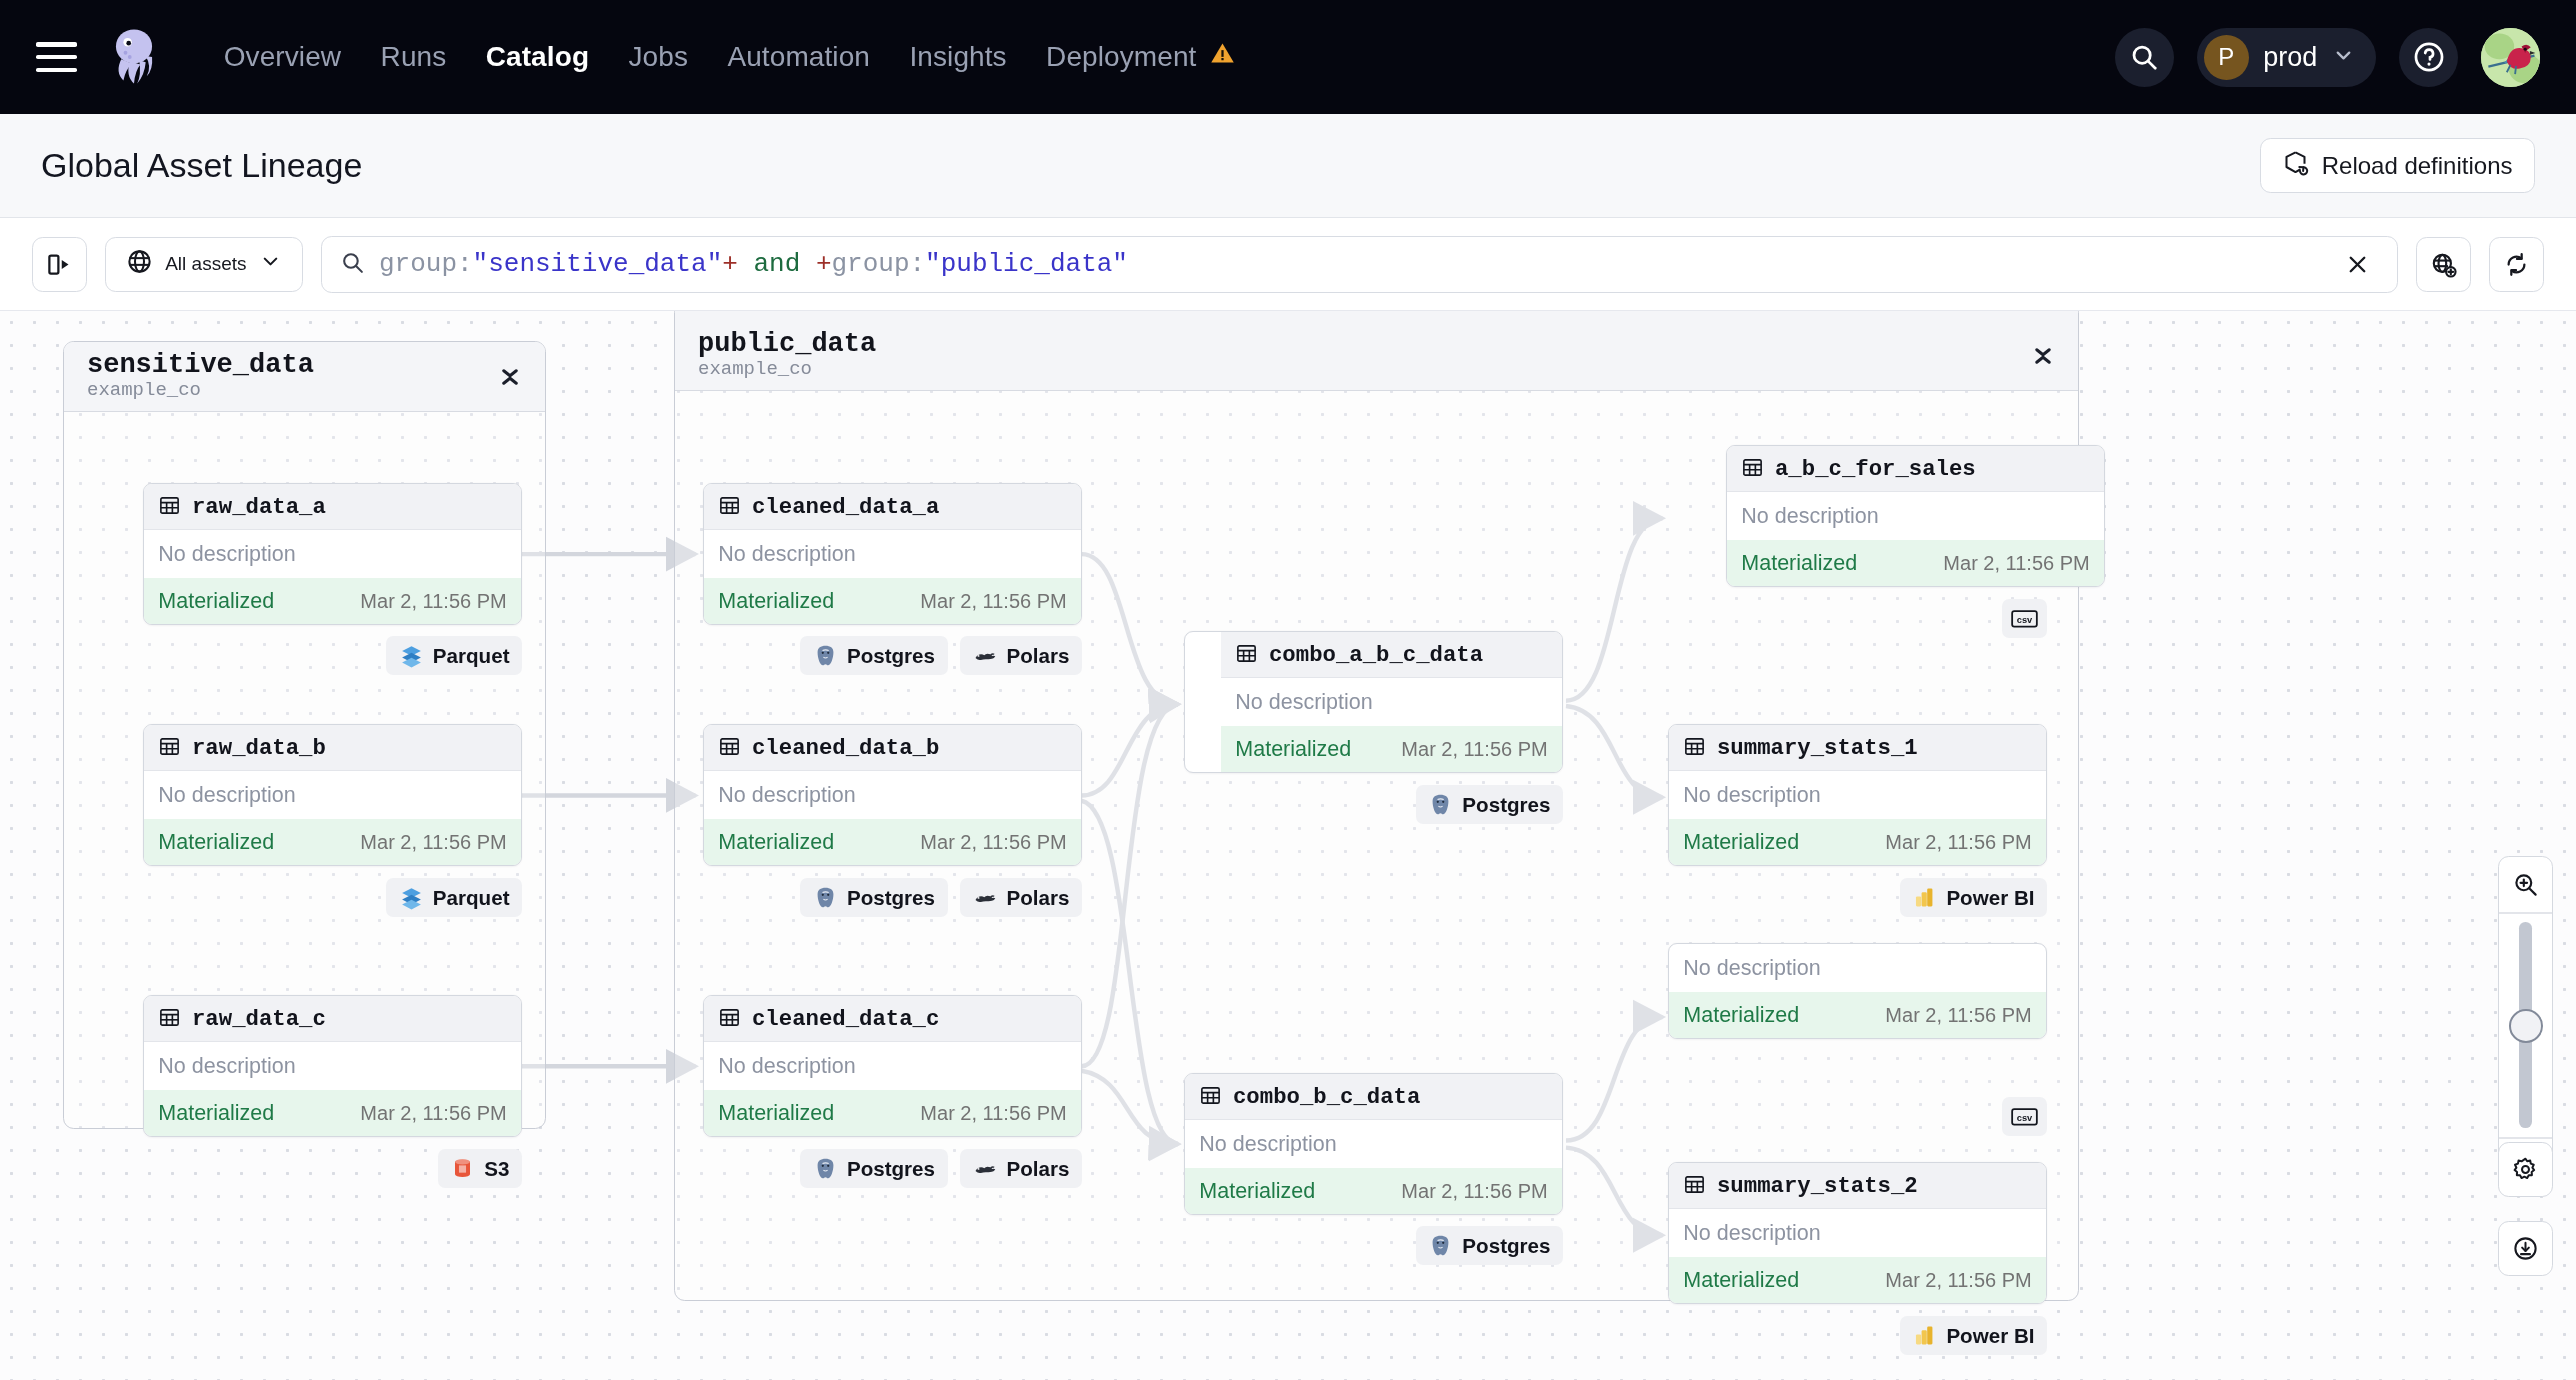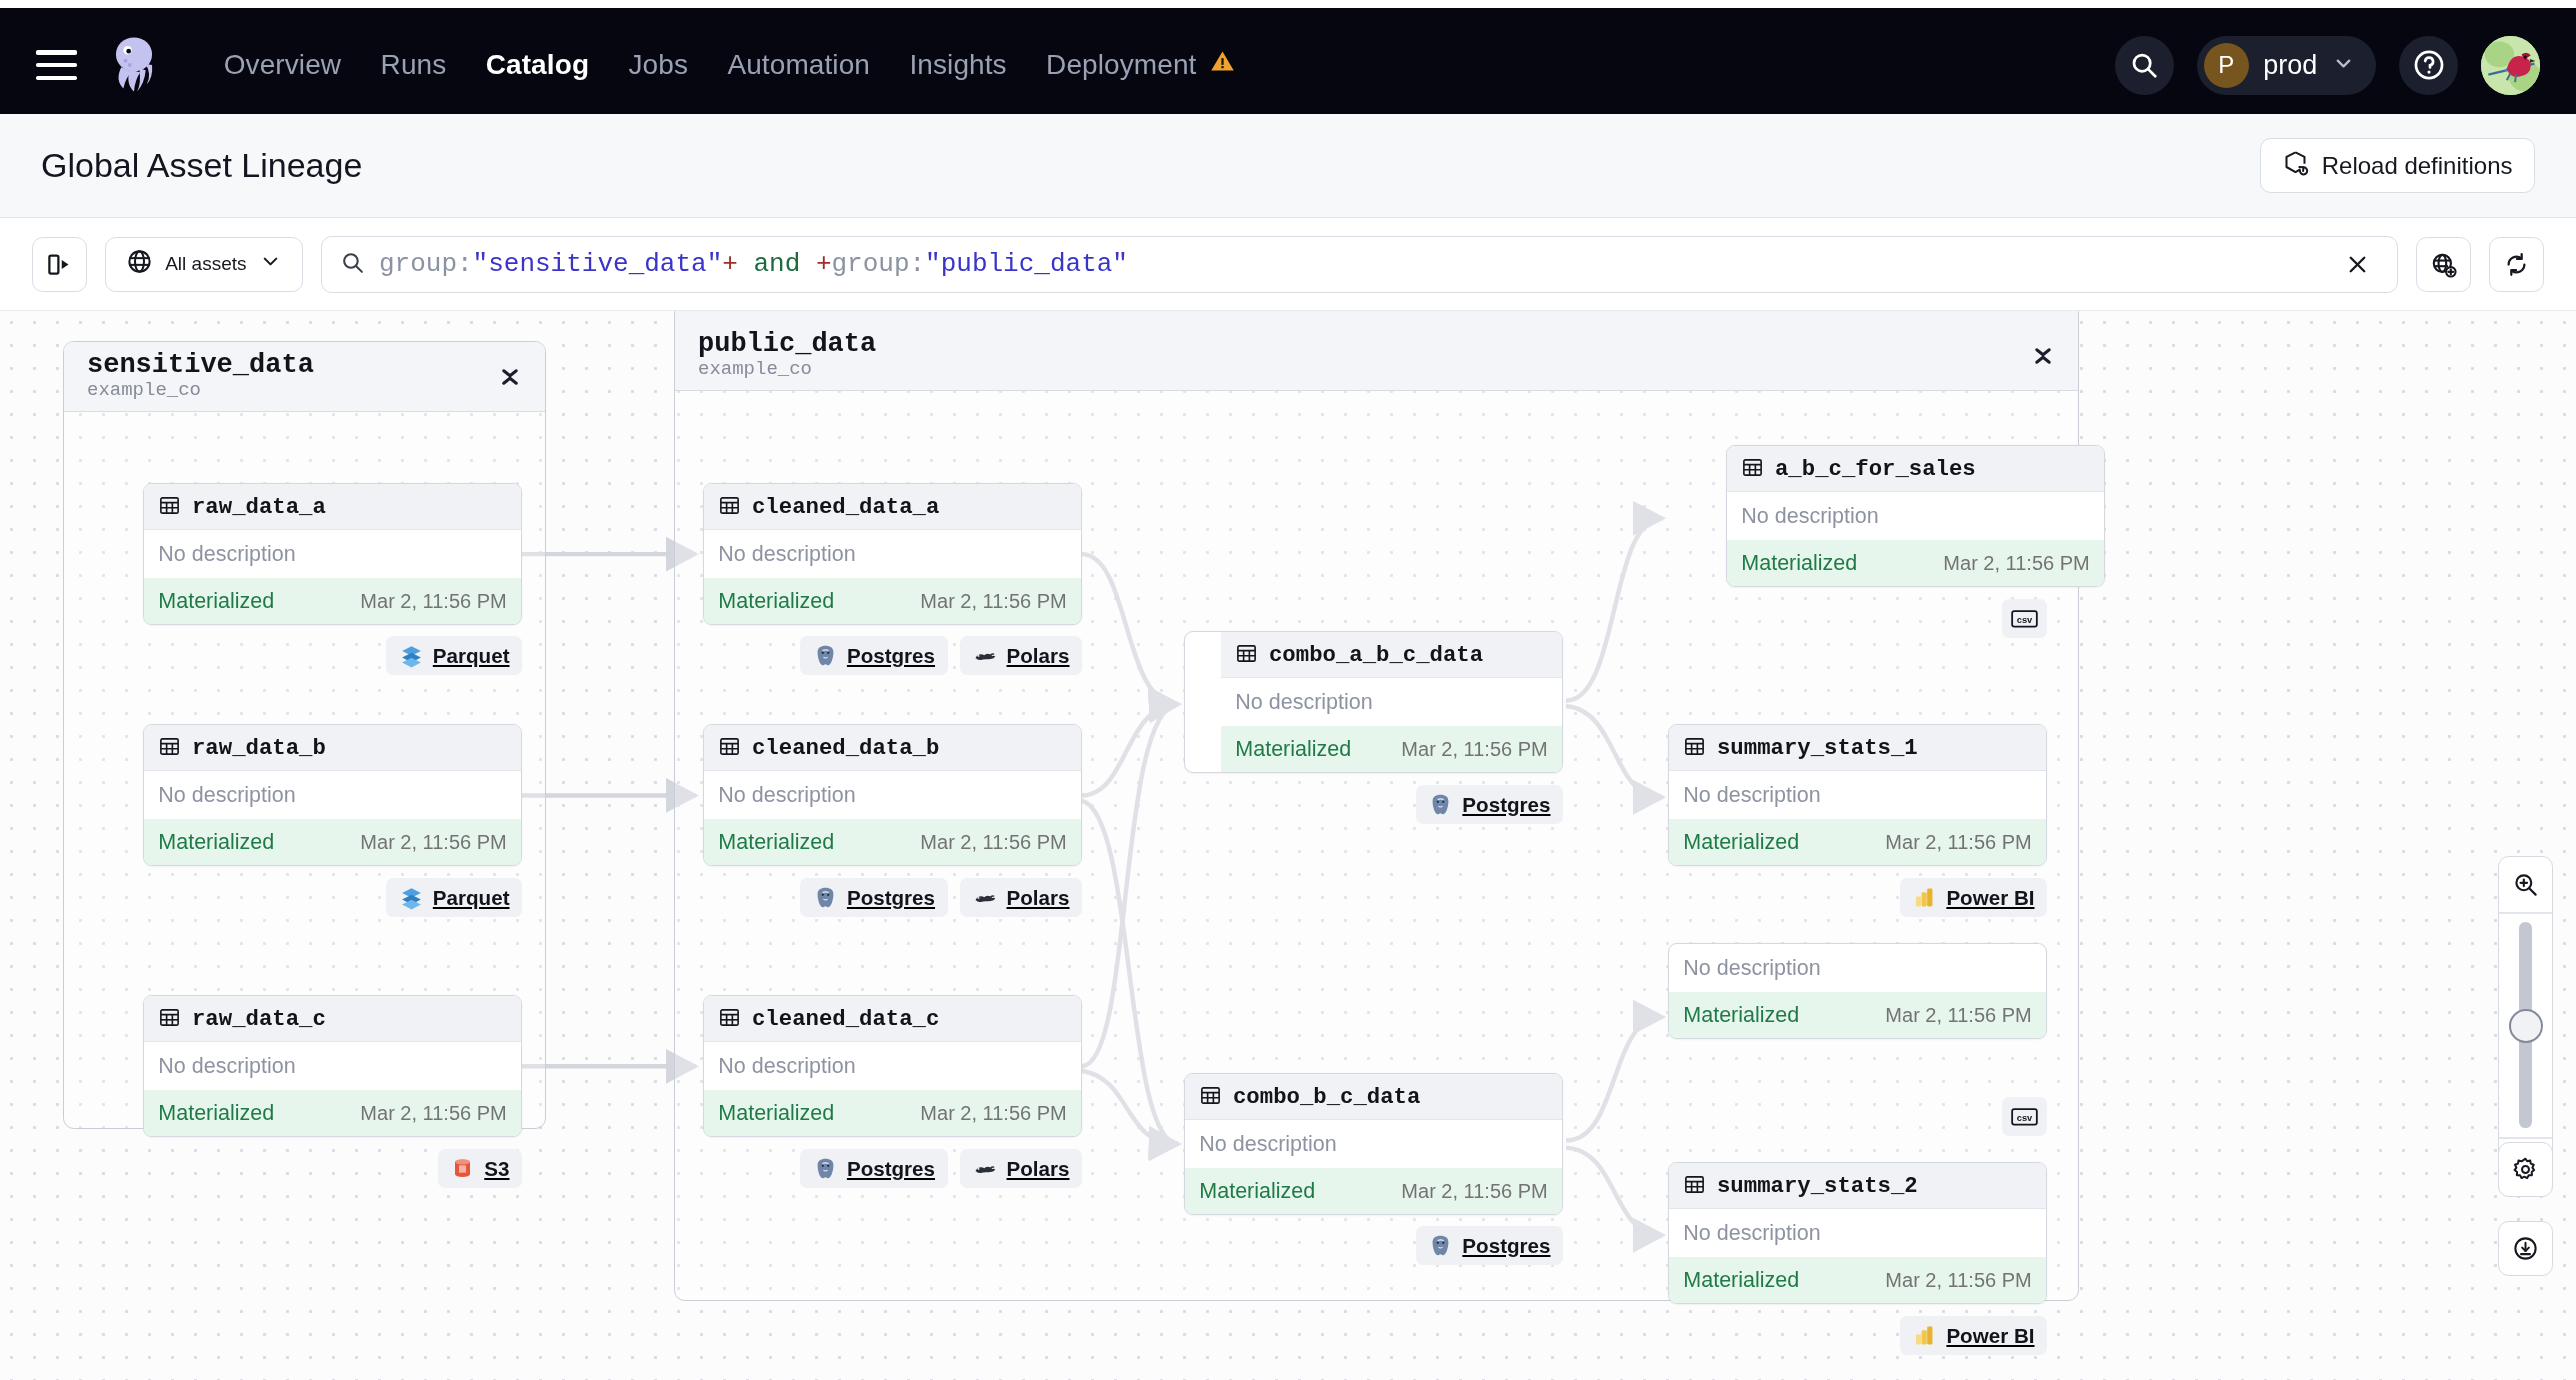--- a/index.html
+++ b/index.html
@@ -5,21 +5,21 @@
   * { box-sizing: border-box; margin: 0; padding: 0; }
   html, body {
     width: 2576px; height: 1380px;
     font-family: "Liberation Sans", sans-serif;
     background: #ffffff;
     overflow: hidden;
   }
 
   
   #topnav {
-    position: absolute; left: 0; top: 8px; width: 2576px; height: 114px;
+    position: absolute; left: 0; top: 0; width: 2576px; height: 114px;
     background: #05060f; display: flex; align-items: center; padding: 0 36px;
   }
   .hamburger { width: 41px; height: 30px; display: flex; flex-direction: column;
     justify-content: space-between; margin-right: 23px; cursor: pointer; }
   .hamburger span { display: block; height: 4.5px; background: #fff; border-radius: 1.8px; }
   .logo { width: 68px; height: 68px; margin-right: 36px; }
   .navlinks { display: flex; align-items: center; gap: 0px; }
   .navlink { color: #9aa1b3; font-size: 28px; padding: 0 19.7px; cursor: pointer;
     white-space: nowrap; letter-spacing: 0.1px; }
   .navlink.active { color: #ffffff; font-weight: 700; }
@@ -99,21 +99,21 @@
     display: flex; align-items: center; gap: 10.7px; padding: 0 14.3px; }
   .node-title { font-family: "Liberation Mono", monospace; font-size: 22.3px; color: #12141c;
     font-weight: 700; white-space: nowrap; }
   .node-desc { height: 48px; display: flex; align-items: center; padding: 0 14.3px;
     font-size: 21.5px; color: #8d93a1; }
   .node-foot { height: 46px; background: #e7f6ec; display: flex; align-items: center;
     padding: 0 14.3px; }
   .node-status { font-size: 21.5px; color: #1f7a47; }
   .node-time { margin-left: auto; font-size: 20px; color: #737373; text-align: center; }
 
-  .tag-row { position: absolute; display: flex; gap: 12.5px; justify-content: flex-end; text-decoration: underline; }
+  .tag-row { position: absolute; display: flex; gap: 12.5px; justify-content: flex-end; }
   .tag { height: 39px; border-radius: 7.2px; background: #f0f1f4; display: flex;
     align-items: center; gap: 9px; padding: 0 12.5px; font-size: 20.6px; font-weight: 700;
     color: #12141c; cursor: pointer; }
   .tag.icononly { padding: 0 9px; }
 
   
   #zoomctl { position: absolute; right: 23px; top: 545px; width: 55px;
     border: 1.8px solid #d5d9e0; border-radius: 10.7px; background: #fff; }
   .zc-btn { height: 55px; display: flex; align-items: center; justify-content: center;
     cursor: pointer; }

